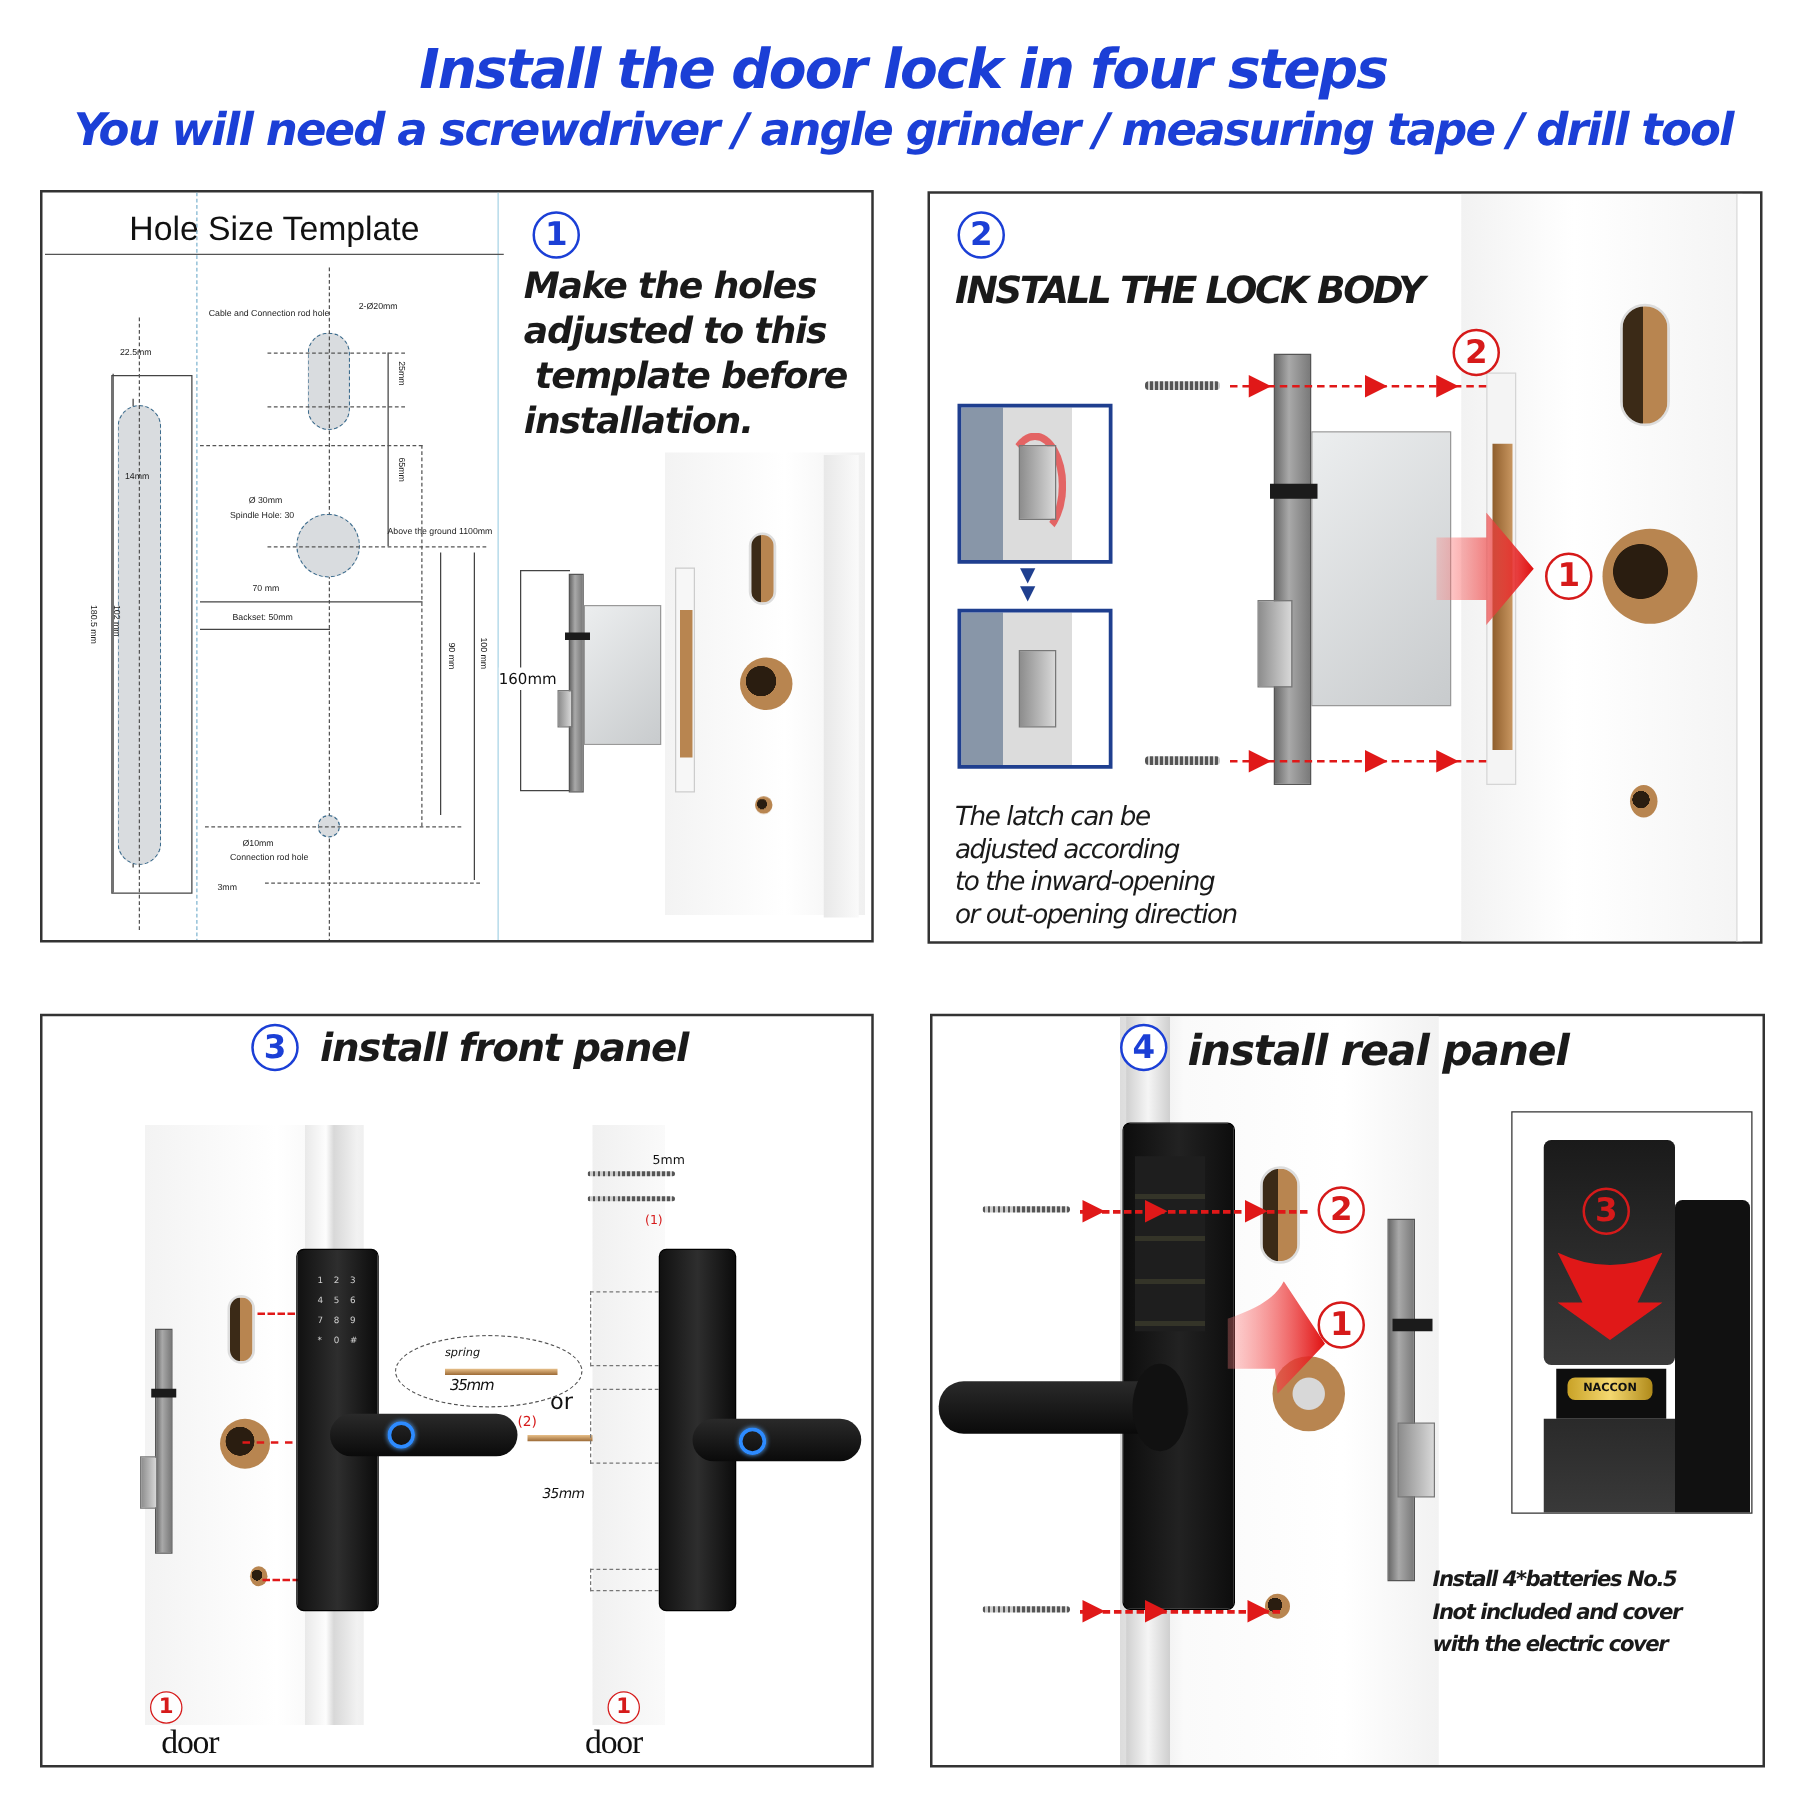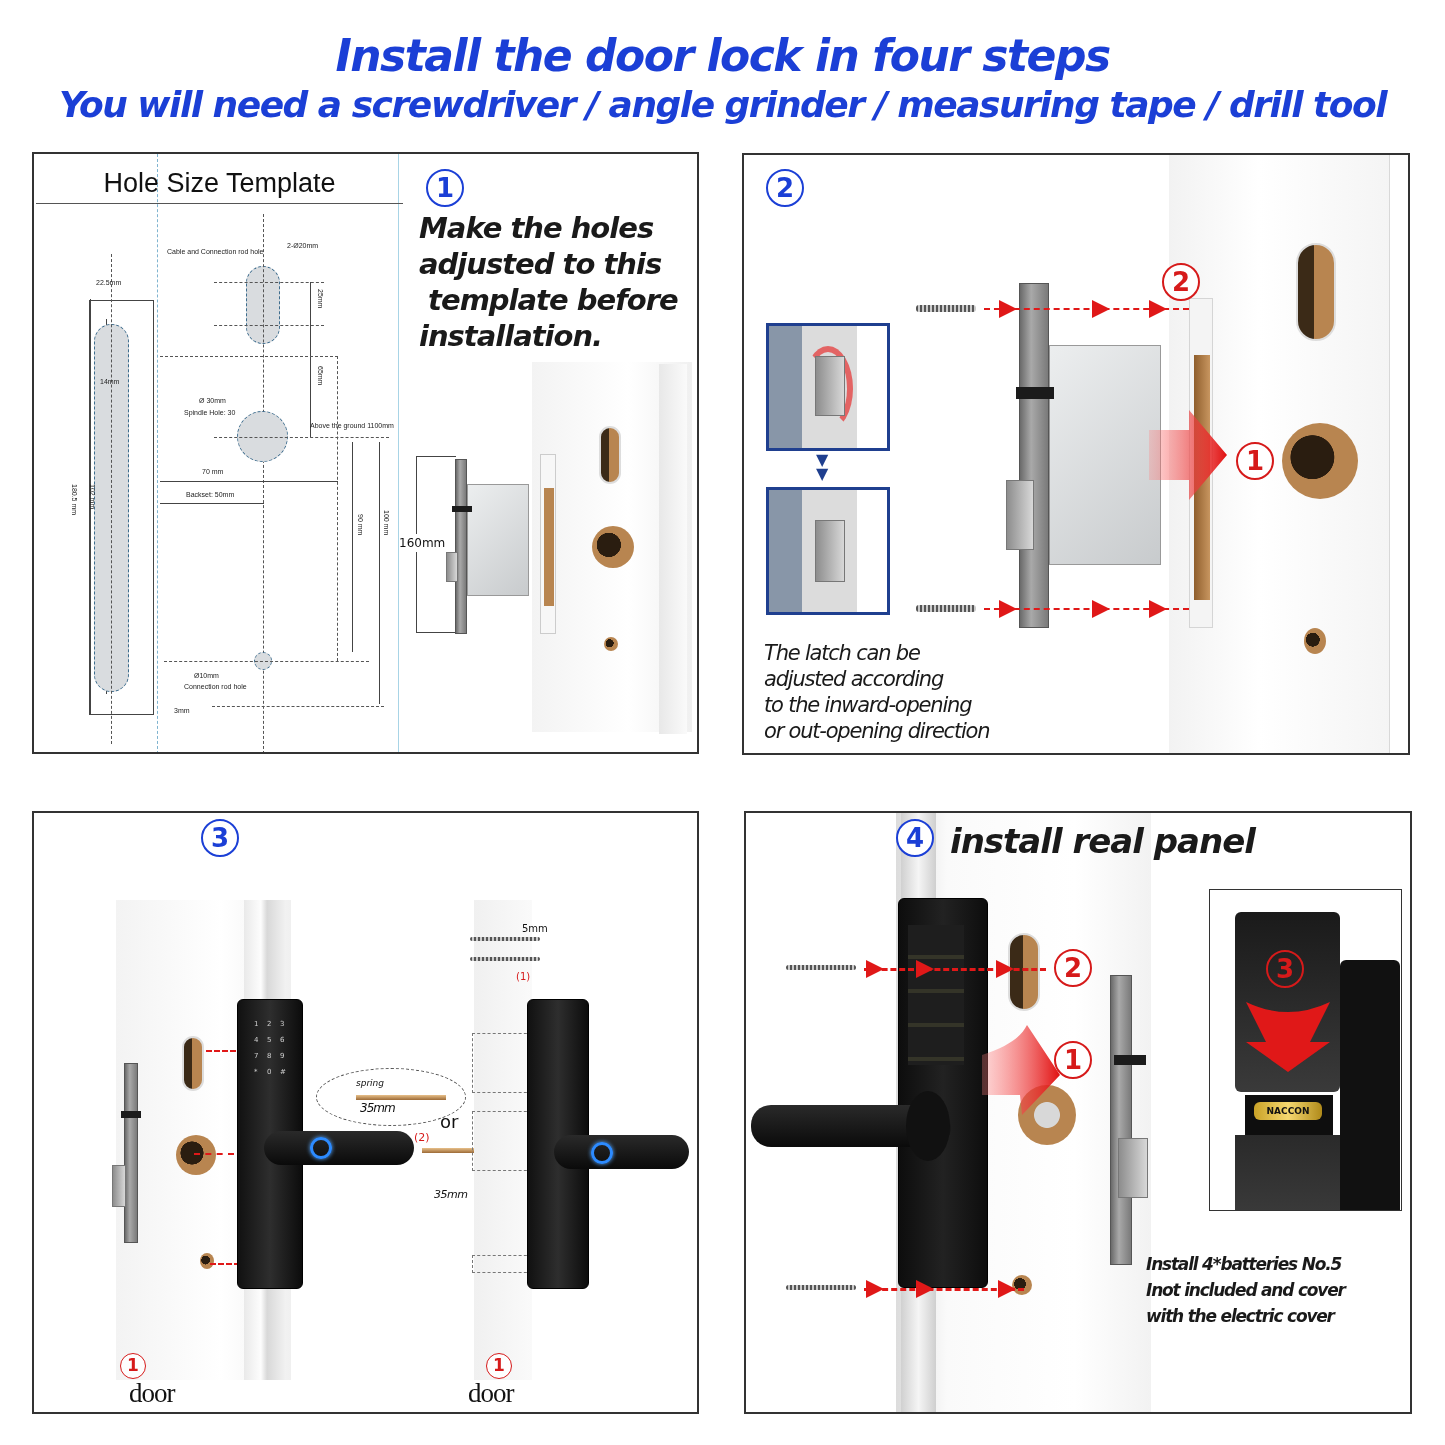--- a/index.html
+++ b/index.html
@@ -146,20 +146,21 @@
 <div class="panel" id="p2">
   <div class="door" style="left:425px; top:0; width:225px; height:600px; background:linear-gradient(90deg,#f2f2f2,#fff 40%,#f4f4f4);"></div>
   <div class="abs" style="left:645px; top:0; width:21px; height:600px; background:#fff; border-left:1px solid #d8d8d8;"></div>
   <div class="abs" style="left:445px; top:143px; width:24px; height:330px; background:#f4f4f4; border:1px solid #d5d5d5;"></div>
   <div class="abs" style="left:450px; top:200px; width:16px; height:245px; background:linear-gradient(90deg,#8f5e2c,#c89660);"></div>
   <div class="wood-slot" style="left:552px; top:88px; width:40px; height:98px; border-radius:20px;"></div>
   <div class="wood-round" style="left:538px; top:268px; width:76px; height:76px;"></div>
   <div class="wood-round" style="left:560px; top:473px; width:22px; height:26px;"></div>
 
   <div class="circ-blue" style="left:22px; top:14px;">2</div>
+  <div class="abs step-text" style="left:20px; top:60px; font-size:30px; font-style:italic; letter-spacing:-2px;">INSTALL THE LOCK BODY</div>
 
   <div class="blue-box" style="left:22px; top:168px; width:124px; height:128px;">
     <div class="abs" style="left:34px; top:20px; width:50px; height:85px; border:6px solid rgba(230,60,60,0.75); border-radius:50%; border-left-color:transparent; border-bottom-color:transparent;"></div>
     <div class="latch" style="left:46px; top:30px; width:30px; height:60px;"></div>
   </div>
   <div class="abs" style="left:72px; top:298px; color:#1f3f8f; font-size:16px; line-height:14px;">▼<br>▼</div>
   <div class="blue-box" style="left:22px; top:332px; width:124px; height:128px;">
     <div class="latch" style="left:46px; top:30px; width:30px; height:62px;"></div>
   </div>
 
@@ -195,20 +196,21 @@
   <div class="abs step-text" style="left:20px; top:485px; font-size:21px; line-height:26px; letter-spacing:-1.2px; font-weight:normal;">
     <div>The latch can be</div>
     <div>adjusted according</div>
     <div>to the inward-opening</div>
     <div>or out-opening direction</div>
   </div>
 </div>
 
 <div class="panel" id="p3">
   <div class="circ-blue" style="left:167px; top:6px;">3</div>
+  <div class="abs step-text" style="left:222px; top:8px; font-size:31px;">install front panel</div>
 
   <div class="door" style="left:82px; top:87px; width:175px; height:480px;"></div>
   <div class="abs" style="left:210px; top:87px; width:42px; height:480px; background:linear-gradient(90deg,#e9e9e9,#fdfdfd 40%,#d8d8d8 55%,#f2f2f2);"></div>
   <div class="faceplate" style="left:90px; top:250px; width:14px; height:180px;"></div>
   <div class="latch" style="left:78px; top:352px; width:14px; height:42px;"></div>
   <div class="black-bar" style="left:87px; top:298px; width:20px; height:7px;"></div>
   <div class="wood-slot" style="left:148px; top:223px; width:22px; height:55px; border-radius:11px;"></div>
   <div class="wood-round" style="left:142px; top:322px; width:40px; height:40px;"></div>
   <div class="wood-round" style="left:166px; top:440px; width:14px; height:16px;"></div>
   <div class="red-dash" style="left:172px; top:237px; width:30px;"></div>

